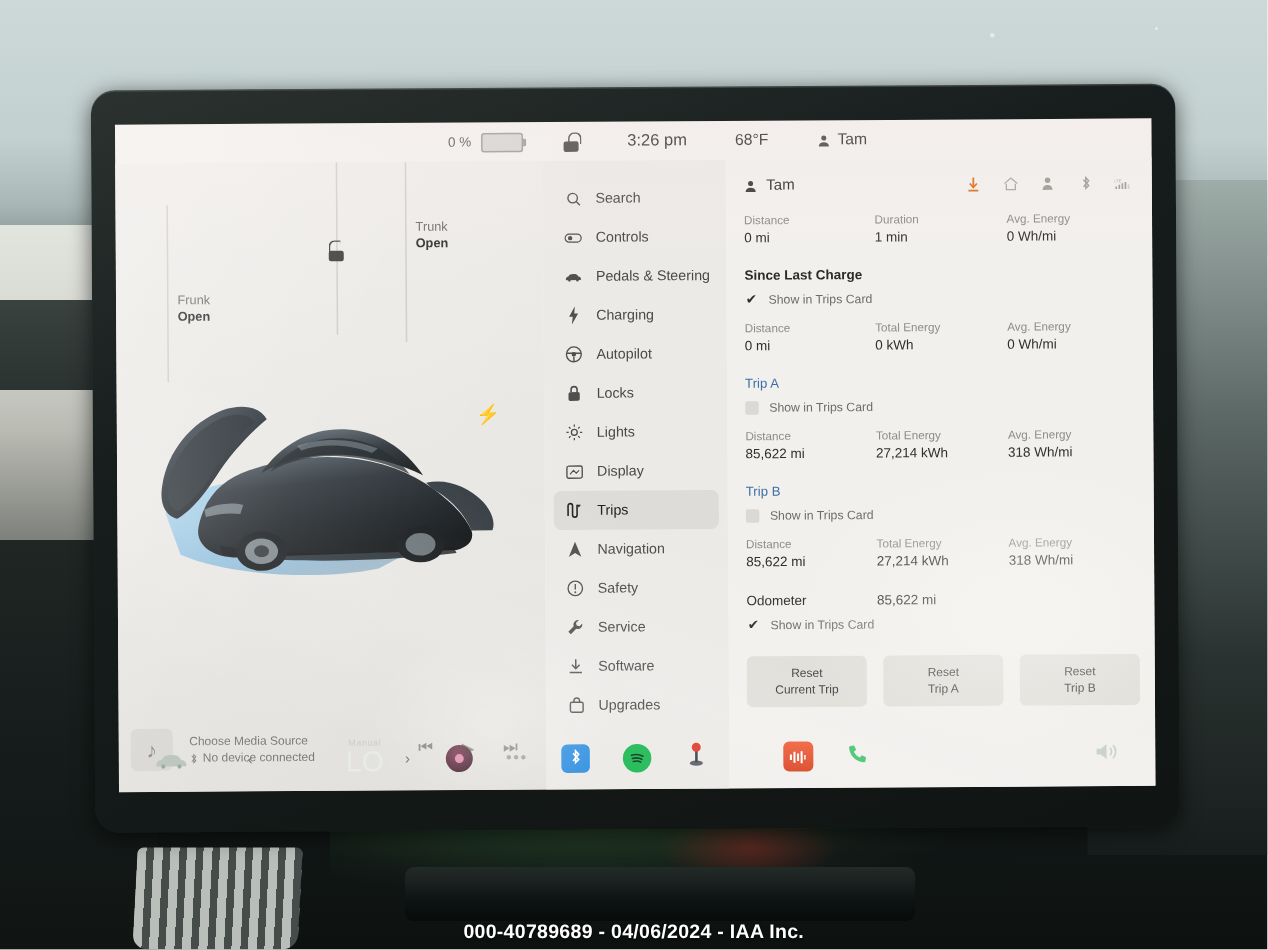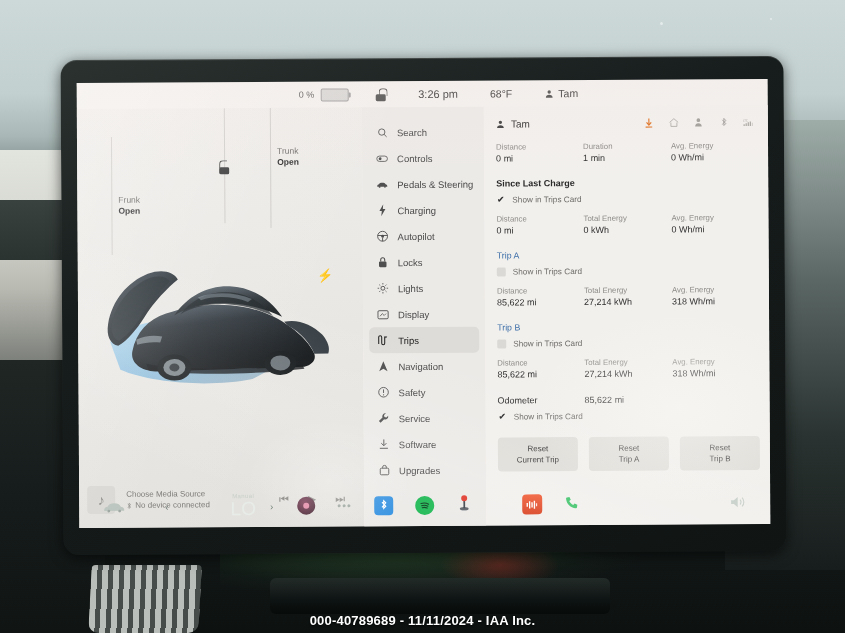--- a/index.html
+++ b/index.html
@@ -707,14 +707,14 @@
               <path d="M13.6 2.4 a6.6 6.6 0 0 1 0 9.2" fill="none" stroke="#c9d1cb" stroke-width="1.2"></path>
             </svg>
         </span>
       </div>
 
       <div id="glare"></div>
       <div id="glare2"></div>
     </div>
   </div>
 
-  <div id="watermark">000-40789689 - 11/11/2024 - IAA Inc.</div>
+  <div id="watermark">000-40789689 - 04/06/2024 - IAA Inc.</div>
 </div>
 
 </body></html>

